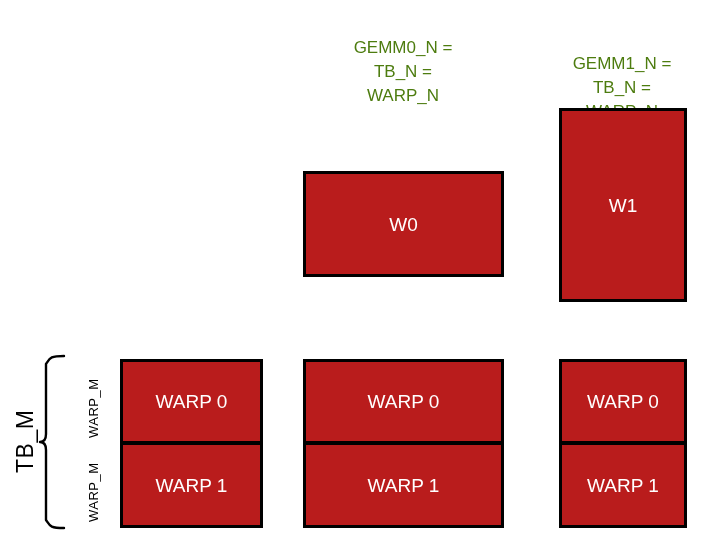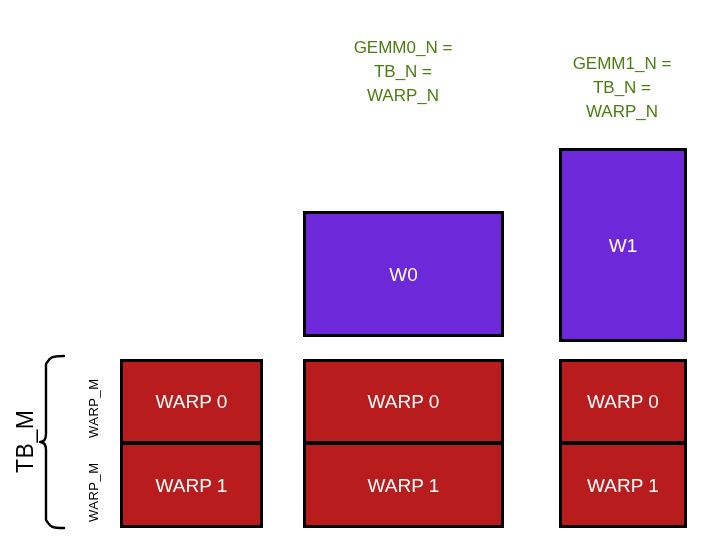--- a/index.html
+++ b/index.html
@@ -35,25 +35,25 @@
     position: absolute;
     box-sizing: border-box;
     border: 3px solid #000000;
     display: flex;
     align-items: center;
     justify-content: center;
     color: #ffffff;
     font-size: 19px;
     line-height: 1;
   }
-  .box-blue  { background: #6d28d9; margin-top: 40px; }
+  .box-blue  { background: #b91c1c; }
   .box-green { background: #b91c1c; }
 
   
-  #blue-w0 { left: 303px; top: 171px; width: 201px; height: 126px; }
+  #blue-w0 { left: 303px; top: 171px; width: 201px; height: 106px; }
   #blue-w1 { left: 559px; top: 108px; width: 128px; height: 194px; }
 
   
   #green-c0-w0 { left: 120px; top: 359px; width: 143px; height: 85px; }
   #green-c0-w1 { left: 120px; top: 442px; width: 143px; height: 86px; }
   
   #green-c1-w0 { left: 303px; top: 359px; width: 201px; height: 85px; }
   #green-c1-w1 { left: 303px; top: 442px; width: 201px; height: 86px; }
   
   #green-c2-w0 { left: 559px; top: 359px; width: 128px; height: 85px; }

